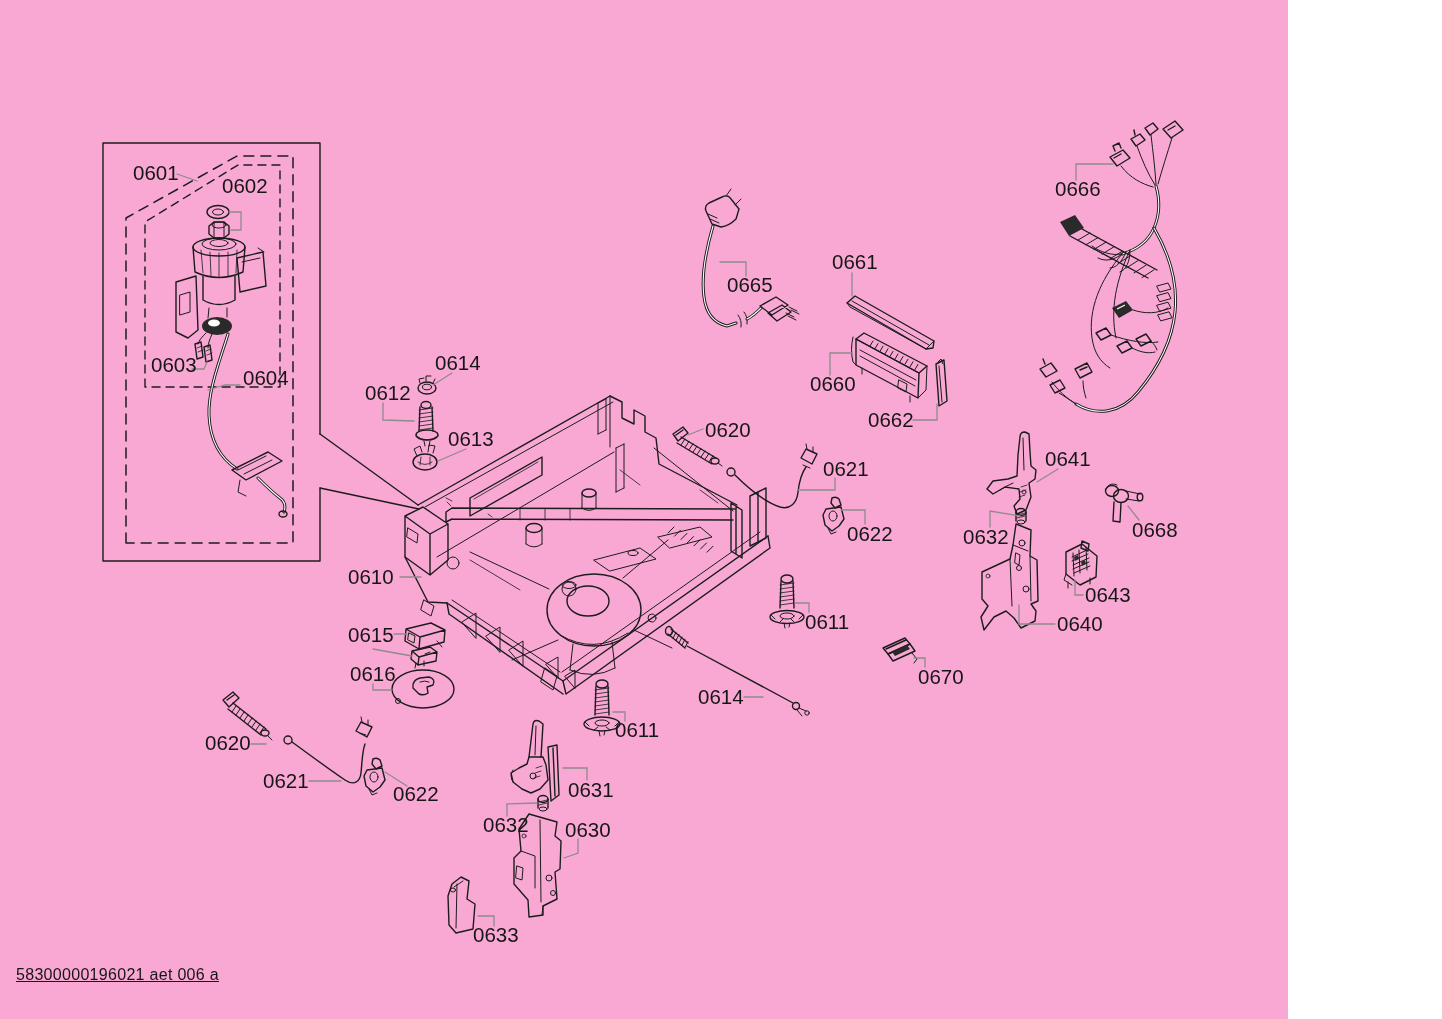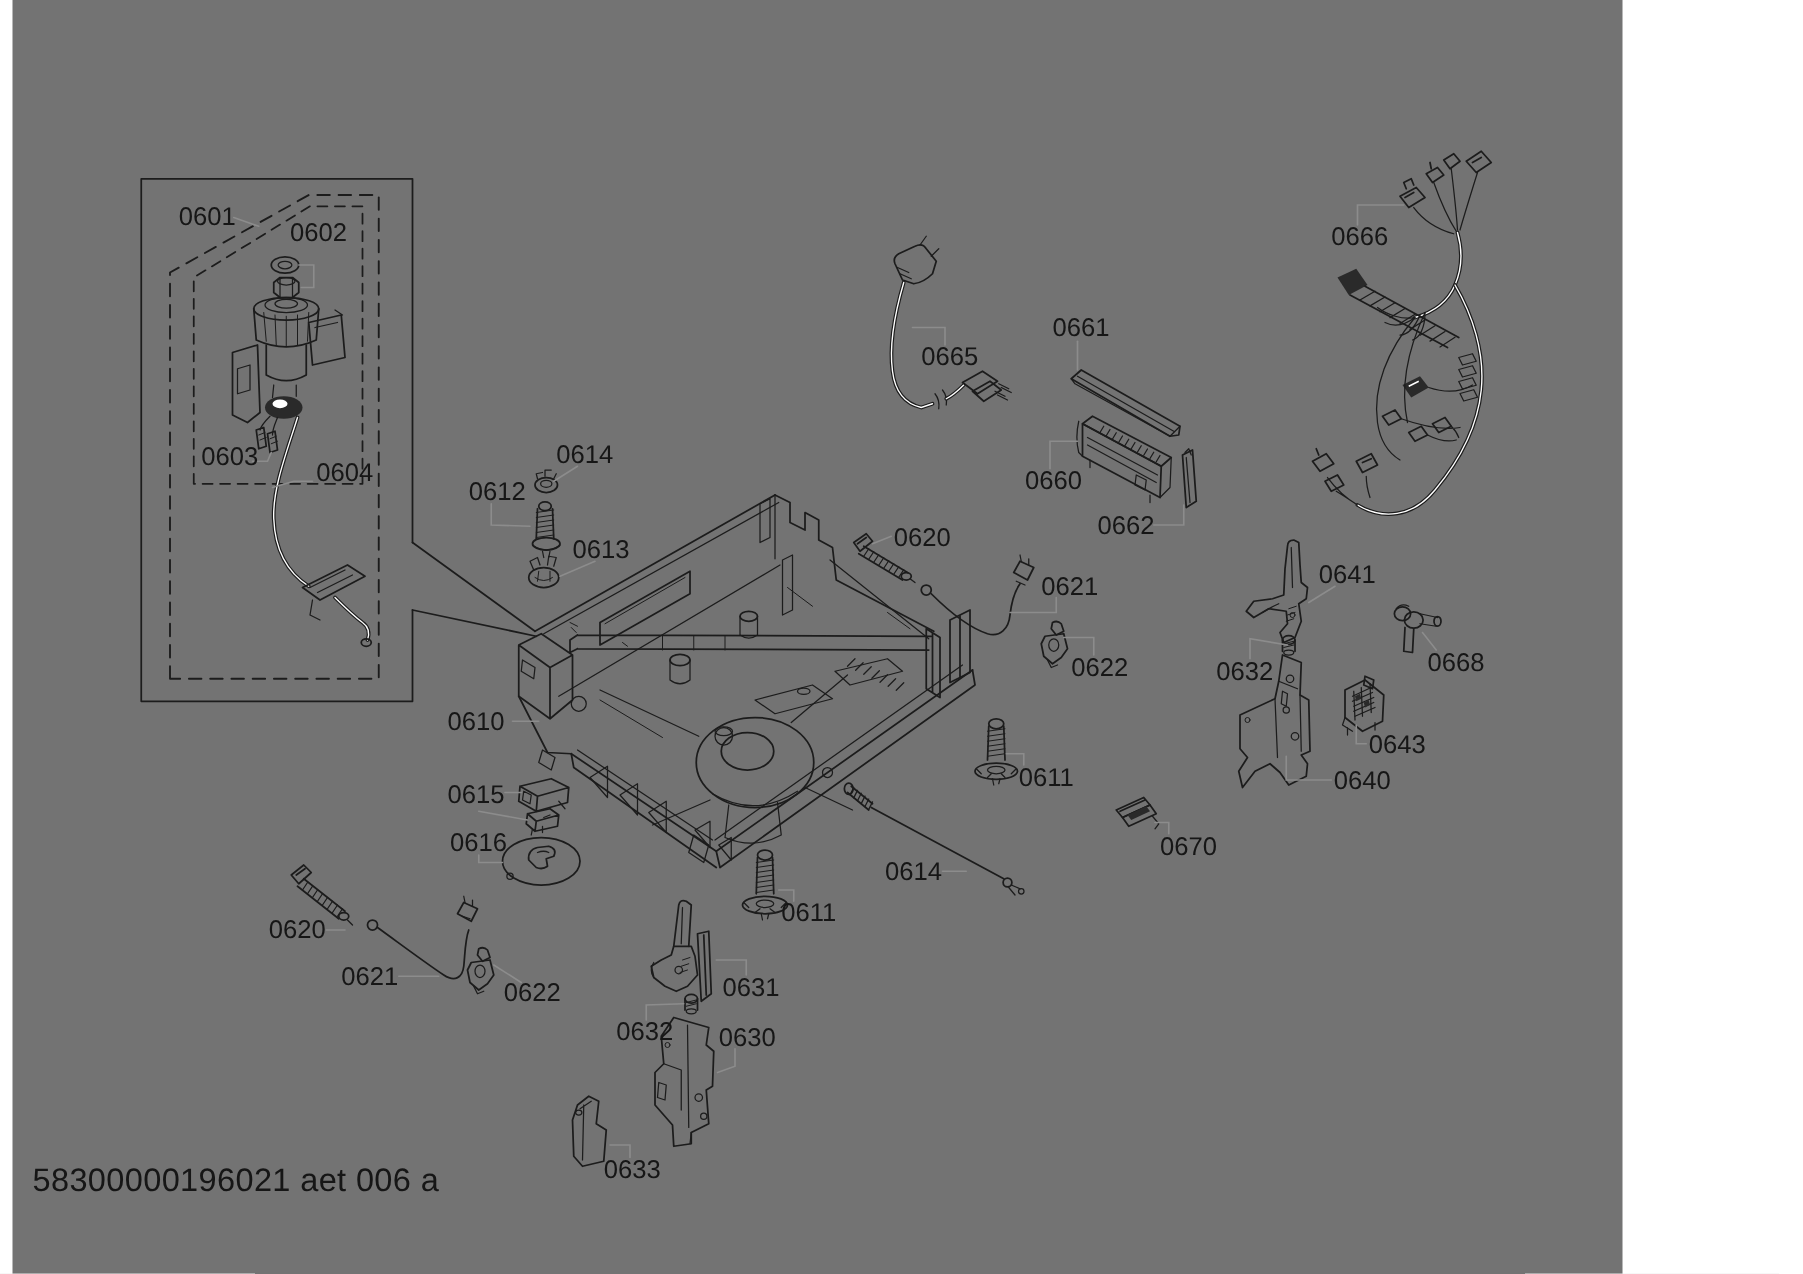--- a/index.html
+++ b/index.html
@@ -1,30 +1,30 @@
 <!DOCTYPE html>
 <html><head>
 <meta charset="utf-8">
 <style>
   html,body{margin:0;padding:0;background:#fff;}
-  #stage{position:relative;width:1288px;height:1019px;background:#737373;overflow:hidden;
-         font-family:"Liberation Sans",sans-serif;margin-left:10px;}
+  #stage{position:relative;width:1288px;height:1019px;background:#f9a8d4;overflow:hidden;
+         font-family:"Liberation Sans",sans-serif;}
   svg{position:absolute;left:0;top:0;}
   .ink{stroke:#1c1c1c;fill:none;stroke-width:1.4;stroke-linejoin:round;stroke-linecap:round;}
   .thin{stroke-width:1;}
   .hair{stroke-width:.8;}
   .dk{fill:#2a2a2a;stroke:none;}
   .leader{stroke:#8c8c8c;fill:none;stroke-width:1.3;stroke-linecap:round;}
   .dashA{stroke-dasharray:10 7;stroke-width:1.5;}
   .dashB{stroke-dasharray:8 6;}
   .tube{stroke:#1c1c1c;stroke-width:3;fill:none;stroke-linecap:round;}
   .tubein{stroke:#fff;stroke-width:1.1;fill:none;stroke-linecap:round;}
   .lbl{font:20.5px "Liberation Sans",sans-serif;fill:#161616;}
-  #doc-id{position:absolute;left:16px;top:929px;font-size:26px;color:#161616;
-          letter-spacing:.3px;white-space:pre;}
+  #doc-id{position:absolute;left:16px;top:966px;font-size:16px;color:#161616;
+          letter-spacing:.3px;white-space:pre;text-decoration:underline;}
 </style>
 </head>
 <body>
 
 <div id="stage">
 <svg width="1442" height="1019" viewBox="0 0 1442 1019">
 
   <g>
     <path class="ink" stroke-width="1.6" d="M320,434 L320,143 L103,143 L103,561 L320,561 L320,488"></path>
     <path class="ink" stroke-width="1.4" d="M320,434 L418,505 M320,488 L419,509"></path>

